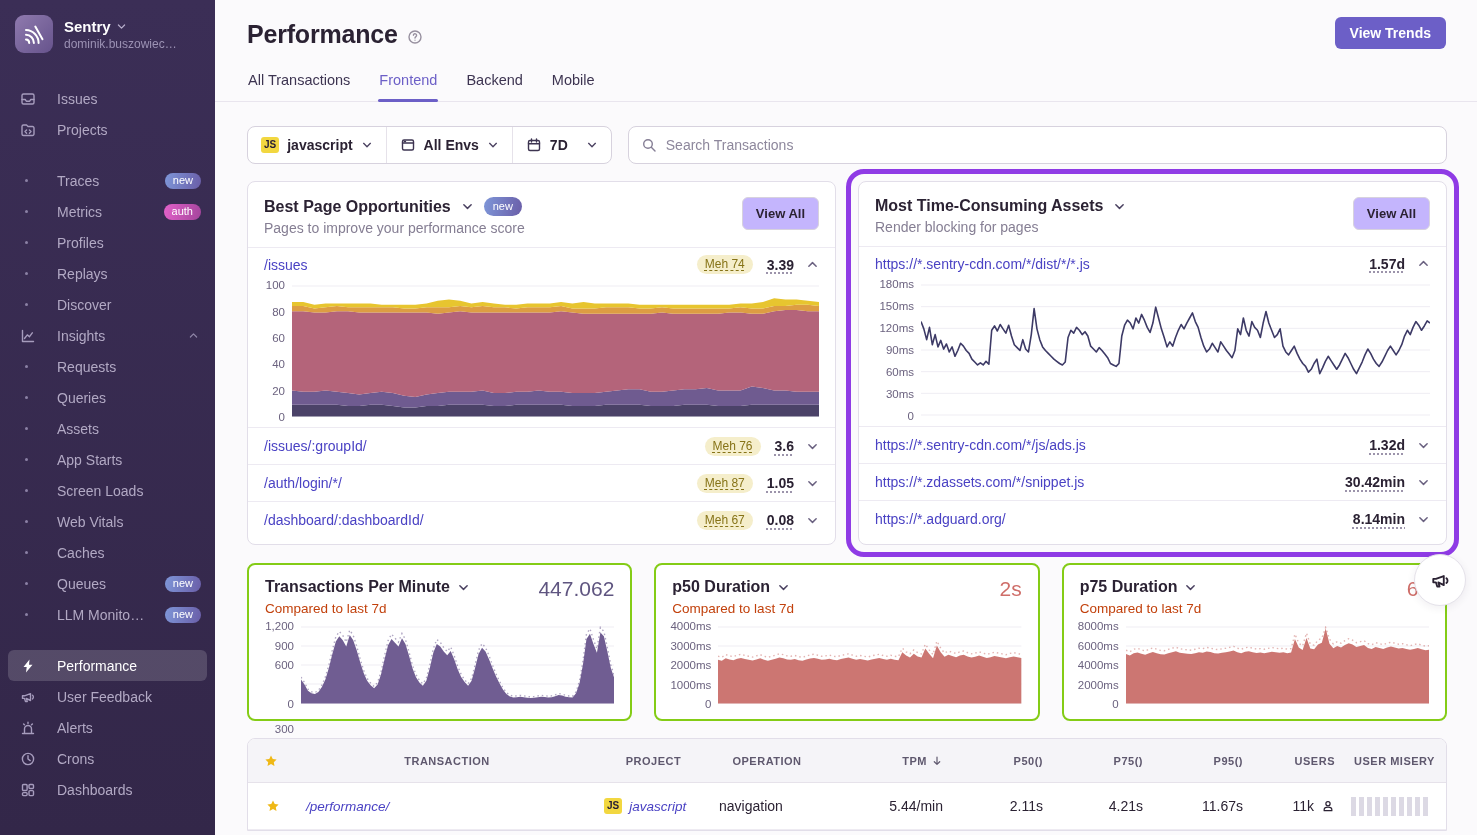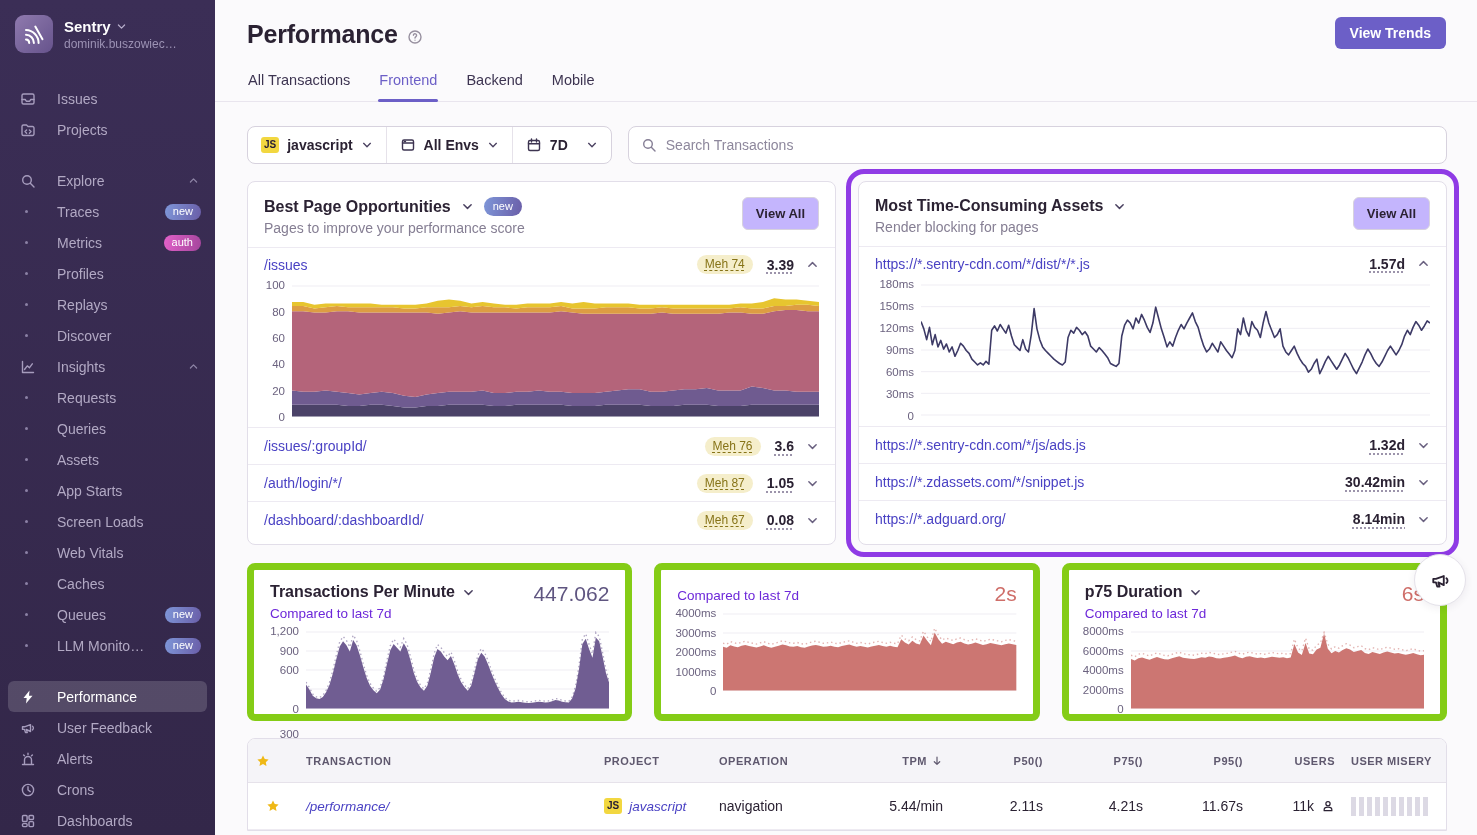--- a/index.html
+++ b/index.html
@@ -94,33 +94,33 @@
   .yticks.w48 { width:52px; }
   .yticks.w40 { width:42px; }
   .plot { flex:1; position:relative; }
   .plot svg { position:absolute; inset:0; display:block; }
   .spotlight { position:relative; }
   .spotlight .card { height:100%; }
   .ring { position:absolute; inset:-12px; border:5px solid #8f3be5; border-radius:18px; pointer-events:none; z-index:5; }
 
   
   .row2 { display:grid; grid-template-columns:1fr 1fr 1fr; gap:22px; margin-top:18px; }
-  .mini-card { background:#fff; border:7px solid #84cc16; border-radius:8px; height:158px; position:relative; display:flex; flex-direction:column; }
+  .mini-card { background:#fff; border:2px solid #84cc16; border-radius:8px; height:158px; position:relative; display:flex; flex-direction:column; }
   .mini-head { padding:13px 16px 0; }
   .mini-titleline { display:flex; align-items:center; gap:7px; }
   .mini-title { font-size:16px; font-weight:800; color:#2b2233; }
   .mini-value { position:absolute; top:12px; right:16px; font-size:21px; font-weight:400; }
-  .mini-sub { font-size:13.5px; color:#6d28d9; margin-top:5px; }
+  .mini-sub { font-size:13.5px; color:#c2410c; margin-top:5px; }
   .mini-chart { height:86px; padding:8px 16px 0 10px; margin-top:2px; }
 
   
   .table { margin-top:17px; background:#fff; border:1px solid #e2dee9; border-radius:8px 8px 0 0; overflow:hidden; }
   .tgrid { display:grid; grid-template-columns:50px 298px 115px 112px 128px 100px 100px 100px 92px 1fr; align-items:center; }
   .thead { height:44px; background:#f5f4f8; border-bottom:1px solid #e6e2ea; }
-  .th { font-size:11px; font-weight:700; color:#5f586e; letter-spacing:0.5px; text-transform:uppercase; display:flex; align-items:center; gap:4px; padding:0 8px; }
+  .th { font-size:11px; font-weight:700; color:#5f586e; letter-spacing:0.5px; text-transform:uppercase; display:flex; align-items:center; gap:4px; padding:0 8px;justify-content:center; }
   .th.right { justify-content:flex-end; }
   .th .sort { color:#5f586e; }
   .star-icon { color:#efb816; }
   .trow { height:47px; border-bottom:1px solid #eeebf2; }
   .td { font-size:14px; color:#2b2233; padding:0 8px; display:flex; align-items:center; gap:7px; }
   .td.right { justify-content:flex-end; }
   .td.center { justify-content:center; }
   .tlink { color:#4a42c4; text-decoration:none; font-size:13.5px; cursor:pointer;font-style:italic; }
   .misery { display:inline-flex; gap:3.5px; }
   .mbar { width:4.5px; height:19px; background:#dcd9e4; }
@@ -180,36 +180,20 @@
                 <path d="M6.6 8L5 9.6l1.6 1.6M9.4 8L11 9.6l-1.6 1.6"></path>
               </svg>
             </span>
 
             <span class="nav-label">Projects</span>
 
           </div>
         </div>
       <div class="nav-group">
 
-          <div class="nav-item">
-            <span class="nav-icon">
-              <svg viewBox="0 0 16 16" fill="none" stroke="currentColor" stroke-width="1.4" stroke-linecap="round" stroke-linejoin="round">
-                <circle cx="7" cy="7" r="4.3"></circle>
-                <path d="M10.3 10.3L14 14"></path>
-              </svg>
-            </span>
-
-            <span class="nav-label">Explore</span>
-
-            <span class="nav-caret">
-              <svg viewBox="0 0 16 16" fill="none" stroke="currentColor" stroke-width="1.4" stroke-linecap="round" stroke-linejoin="round">
-                <path d="M3.5 10.2L8 5.7l4.5 4.5" stroke-width="1.8"></path>
-              </svg>
-            </span>
-          </div>
 
           <div class="nav-item">
 
             <span class="nav-bullet"></span>
             <span class="nav-label">Traces</span>
             <span class="nav-badge new">new</span>
 
           </div>
 
           <div class="nav-item">
@@ -686,20 +670,28 @@
                   <line x1="0" x2="315" y1="58" y2="58" stroke="#efedf3" stroke-width="1"></line>
                   <line x1="0" x2="315" y1="77" y2="77" stroke="#efedf3" stroke-width="1"></line>
                   <polygon points="0,77.5 0,53.43333333333334 3.5,58.5 7,64.83333333333333 10.5,67.36666666666667 14,68 17.5,66.1 21,61.03333333333333 24.5,53.43333333333334 28,42.03333333333333 31.5,28.1 35,15.433333333333337 38.5,10.366666666666674 42,14.166666666666664 45.49999999999999,20.5 49,9.099999999999994 52.5,14.166666666666664 56,24.300000000000004 59.5,36.333333333333336 63,47.099999999999994 66.5,54.7 70,59.13333333333333 73.5,62.3 77,58.5 80.5,48.36666666666666 84,33.166666666666664 87.5,19.233333333333327 90.99999999999999,12.900000000000006 94.5,16.699999999999996 98,20.5 101.5,12.266666666666666 105,17.96666666666667 108.5,29.366666666666667 112,42.03333333333333 115.49999999999999,50.900000000000006 119,56.599999999999994 122.5,59.766666666666666 126,54.7 129.5,42.03333333333333 133,26.833333333333336 136.5,17.96666666666667 140,20.5 143.5,25.566666666666663 147,29.366666666666667 150.5,24.933333333333337 154,33.166666666666664 157.5,43.3 161,50.900000000000006 164.5,55.96666666666667 168,59.766666666666666 171.49999999999997,54.7 175,42.03333333333333 178.5,28.1 181.99999999999997,21.766666666666673 185.5,25.566666666666663 189,33.166666666666664 192.50000000000003,42.03333333333333 196,50.266666666666666 199.5,57.233333333333334 203,63.56666666666667 206.5,68 210,70.53333333333333 213.5,71.48333333333333 217,71.16666666666667 220.5,70.66 224,71.16666666666667 227.5,71.67333333333333 230.99999999999997,72.11666666666667 234.5,71.8 238,71.16666666666667 241.50000000000003,70.66 245,71.03999999999999 248.5,71.42 252,71.16666666666667 255.5,70.21666666666667 259,68.95 262.5,69.58333333333333 266,70.66 269.5,71.29333333333334 273,71.48333333333333 276.5,67.36666666666667 280,57.233333333333334 283.5,38.23333333333333 287,12.900000000000006 290.5,7.833333333333343 294,17.96666666666667 297.5,26.833333333333336 301,6.566666666666663 304.5,10.366666666666674 308,25.566666666666663 311.5,42.03333333333333 315,52.16666666666667 315,77.5" fill="#705d92"></polygon>
                   <polyline points="0,51.07733333333333 3.5,56.44800000000001 7,63.16133333333333 10.5,65.84666666666666 14,66.518 17.5,64.504 21,59.13333333333333 24.5,51.07733333333333 28,38.99333333333333 31.5,24.223999999999997 35,10.797333333333327 38.5,5.426666666666662 42,9.454666666666654 45.49999999999999,16.168000000000006 49,4.083999999999989 52.5,9.454666666666654 56,20.195999999999998 59.5,32.95133333333334 63,44.364 66.5,52.42 70,57.11933333333333 73.5,60.476 77,56.44800000000001 80.5,45.70666666666666 84,29.59466666666667 87.5,14.825333333333333 90.99999999999999,8.111999999999995 94.5,12.14 98,16.168000000000006 101.5,7.440666666666658 105,13.48266666666666 108.5,25.566666666666663 112,38.99333333333333 115.49999999999999,48.391999999999996 119,54.434 122.5,57.79066666666667 126,52.42 129.5,38.99333333333333 133,22.88133333333333 136.5,13.48266666666666 140,16.168000000000006 143.5,21.538666666666664 147,25.566666666666663 150.5,20.867333333333328 154,29.59466666666667 157.5,40.336000000000006 161,48.391999999999996 164.5,53.76266666666666 168,57.79066666666667 171.49999999999997,52.42 175,38.99333333333333 178.5,24.223999999999997 181.99999999999997,17.510666666666665 185.5,21.538666666666664 189,29.59466666666667 192.50000000000003,38.99333333333333 196,47.72066666666667 199.5,55.105333333333334 203,61.818666666666665 206.5,66.518 210,69.20333333333333 213.5,70.21033333333334 217,69.87466666666667 220.5,69.3376 224,69.87466666666667 227.5,70.41173333333333 230.99999999999997,70.88166666666666 234.5,70.54599999999999 238,69.87466666666667 241.50000000000003,69.3376 245,69.7404 248.5,70.1432 252,69.87466666666667 255.5,68.86766666666666 259,67.525 262.5,68.19633333333333 266,69.3376 269.5,70.00893333333333 273,70.21033333333334 276.5,65.84666666666666 280,55.105333333333334 283.5,34.965333333333334 287,8.111999999999995 290.5,2.74133333333333 294,13.48266666666666 297.5,22.88133333333333 301,1.5 304.5,5.426666666666662 308,21.538666666666664 311.5,38.99333333333333 315,49.73466666666667" fill="none" stroke="#705d92" stroke-opacity="0.55" stroke-dasharray="1.5 3" stroke-width="1.4"></polyline>
                 </svg>
               </div>
           </div>
         </div>
         <div class="mini-card">
           <div class="mini-head">
+            <div class="mini-titleline">
+              <span class="mini-title">p50 Duration</span>
+              <span class="card-caret">
+                  <svg viewBox="0 0 16 16" fill="none" stroke="currentColor" stroke-width="1.4" stroke-linecap="round" stroke-linejoin="round">
+                    <path d="M3.5 5.8L8 10.3l4.5-4.5" stroke-width="1.8"></path>
+                  </svg>
+                </span>
+            </div>
             <div class="mini-sub">Compared to last 7d</div>
           </div>
           <div class="mini-value" style="color: rgb(207, 110, 105);">2s</div>
           <div class="chart mini-chart">
             <div class="yticks w48">
                 <span style="top: 0%;">4000ms</span>
                 <span style="top: 25%;">3000ms</span>
                 <span style="top: 50%;">2000ms</span>
                 <span style="top: 75%;">1000ms</span>
                 <span style="top: 100%;">0</span>

